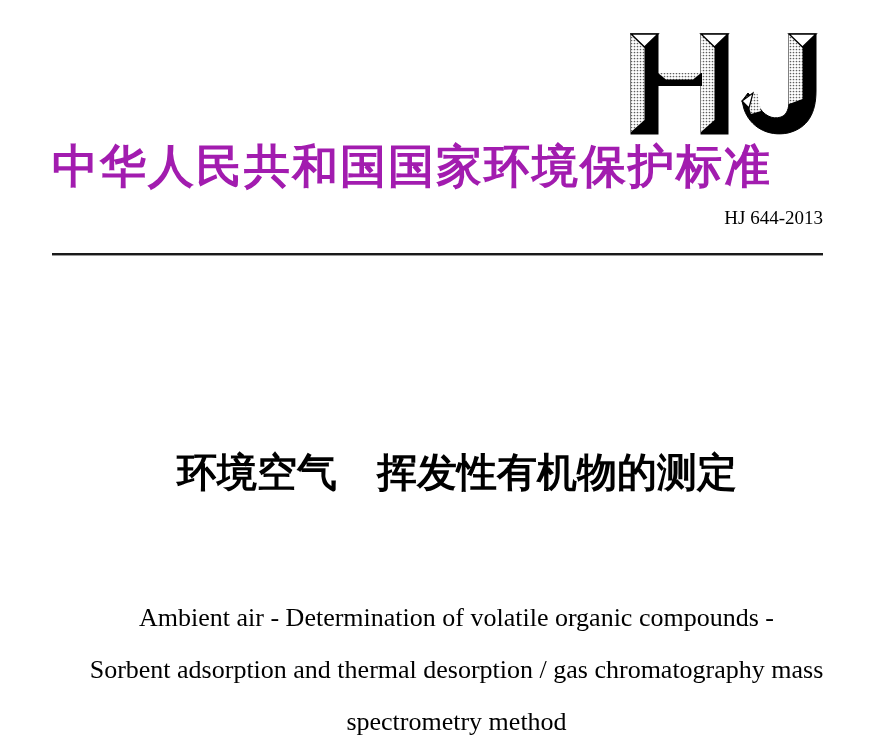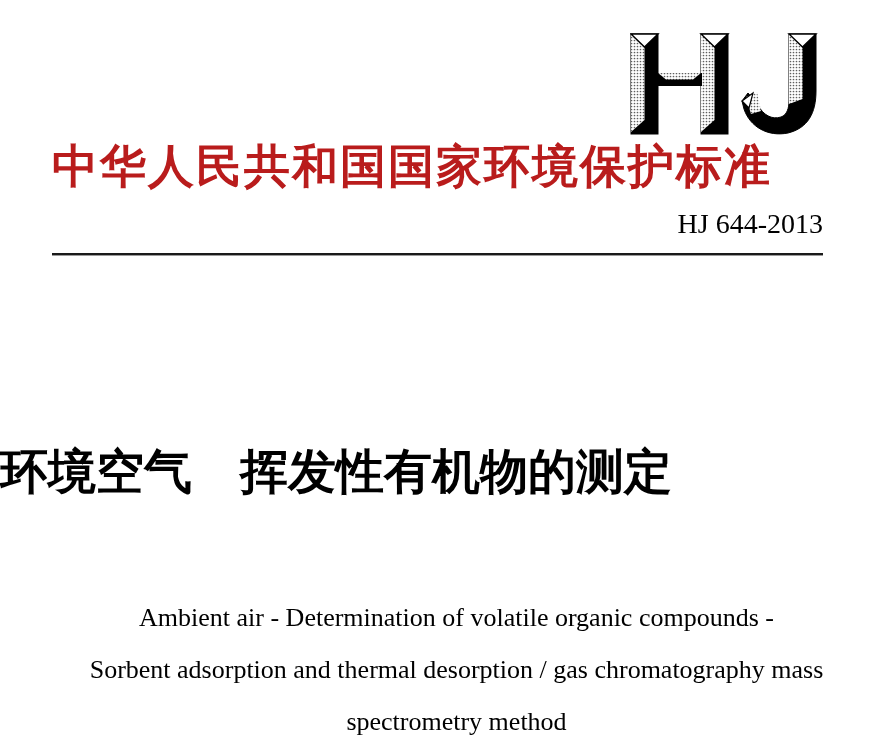--- a/index.html
+++ b/index.html
@@ -35,30 +35,30 @@
     position: absolute;
     left: 52px;
     top: 141px;
     margin: 0;
     font-family: "Liberation Serif", "DejaVu Serif", serif;
     font-weight: 700;
     font-size: 46px;
     line-height: 1.15;
     letter-spacing: 2px;
     white-space: nowrap;
-    color: #b91c1c;
+    color: #a21caf;
   }
 
   
   .std-number {
     position: absolute;
     top: 207px;
     right: 56px;
     font-family: "Liberation Serif", "DejaVu Serif", serif;
-    font-size: 28px;
+    font-size: 19px;
     line-height: 1.2;
     color: #000;
     white-space: nowrap;
   }
 
   
   .rule {
     position: absolute;
     left: 52px;
     top: 253px;
@@ -67,24 +67,24 @@
     background: #1a1a1a;
     border-bottom: 1px solid #9a9a9a;
   }
 
   
   .zh-title {
     position: absolute;
     top: 441px;
     left: 0;
     width: 737px;
-    text-align: left;
+    text-align: right;
     font-family: "Liberation Sans", "DejaVu Sans", sans-serif;
     font-weight: 700;
-    font-size: 48px;
+    font-size: 40px;
     line-height: 62px;
     color: #000;
     white-space: nowrap;
   }
 
   
   .en-title {
     position: absolute;
     top: 592px;
     left: 17px;

